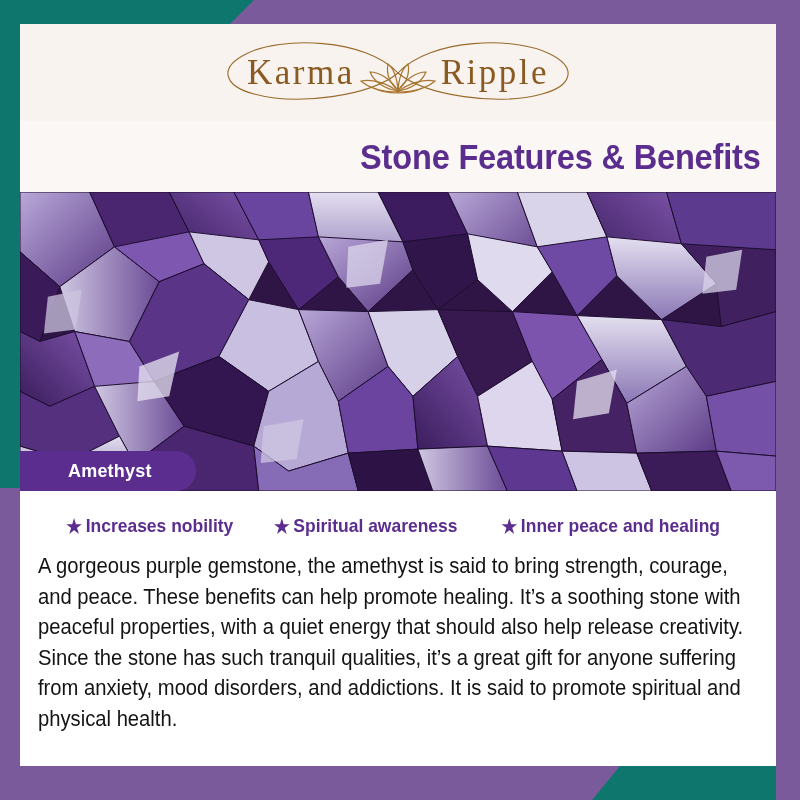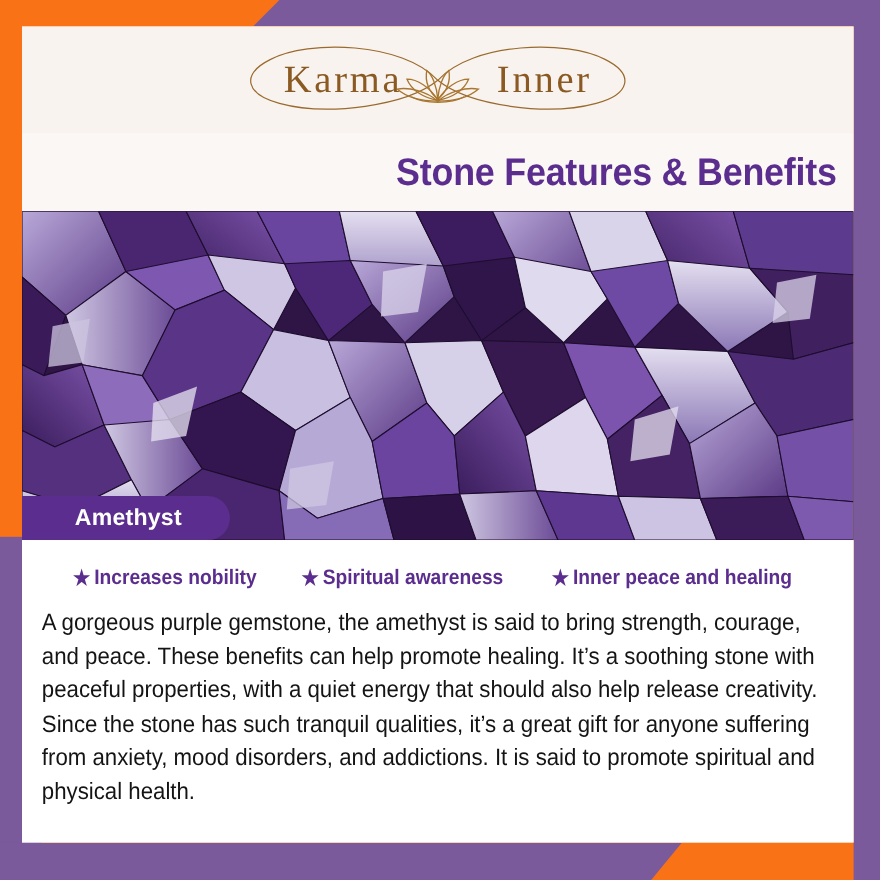--- a/index.html
+++ b/index.html
@@ -7,21 +7,21 @@
   html, body {
     width:800px; height:800px;
     font-family:"Liberation Sans", sans-serif;
     background:#f7f2ee;
     overflow:hidden;
   }
 
   #page {
     position:relative;
     width:800px; height:800px;
-    background:#f97316;
+    background:#0f766e;
   }
 
   
   .band { position:absolute; background:#7a5a9a; }
 
   .band-top {
     top:0; left:230px; right:0; height:24px;
     clip-path: polygon(24px 0, 100% 0, 100% 100%, 0 100%);
   }
   .band-right {
@@ -98,21 +98,21 @@
     height:40px;
     padding:0 44px 0 48px;
     background:#5b2d8e;
     border-top-right-radius:20px;
     border-bottom-right-radius:20px;
     display:flex; align-items:center;
     z-index:5;
   }
   .name-banner .name {
     color:#ffffff;
-    font-size:21px;
+    font-size:18px;
     font-weight:bold;
     letter-spacing:0.2px;
   }
 
   
   .body-area {
     position:absolute;
     left:0; right:0; top:467px; bottom:0;
     background:#ffffff;
     padding:24px 26px 0 18px;
@@ -170,21 +170,21 @@
             <path d="M210 57 C 197 55, 186 48, 182 38 C 191 38, 203 45, 210 57 Z"></path>
             <path d="M210 57 C 223 55, 234 48, 238 38 C 229 38, 217 45, 210 57 Z"></path>
             <path d="M210 58 C 195 58, 181 54, 173 47 C 184 45, 200 49, 210 58 Z"></path>
             <path d="M210 58 C 225 58, 239 54, 247 47 C 236 45, 220 49, 210 58 Z"></path>
             <path d="M186 54 C 193 58, 201 59, 210 59 C 219 59, 227 58, 234 54"></path>
           </g>
         </svg>
 
         <div class="logo-text">
           <span>Karma</span>
-          <span>Inner</span>
+          <span>Ripple</span>
         </div>
       </div>
     </div>
 
     <div class="title-strip">
       <div class="title">Stone Features &amp; Benefits</div>
     </div>
 
     <div class="photo">
       <svg viewBox="0 0 760 300" preserveAspectRatio="none">

